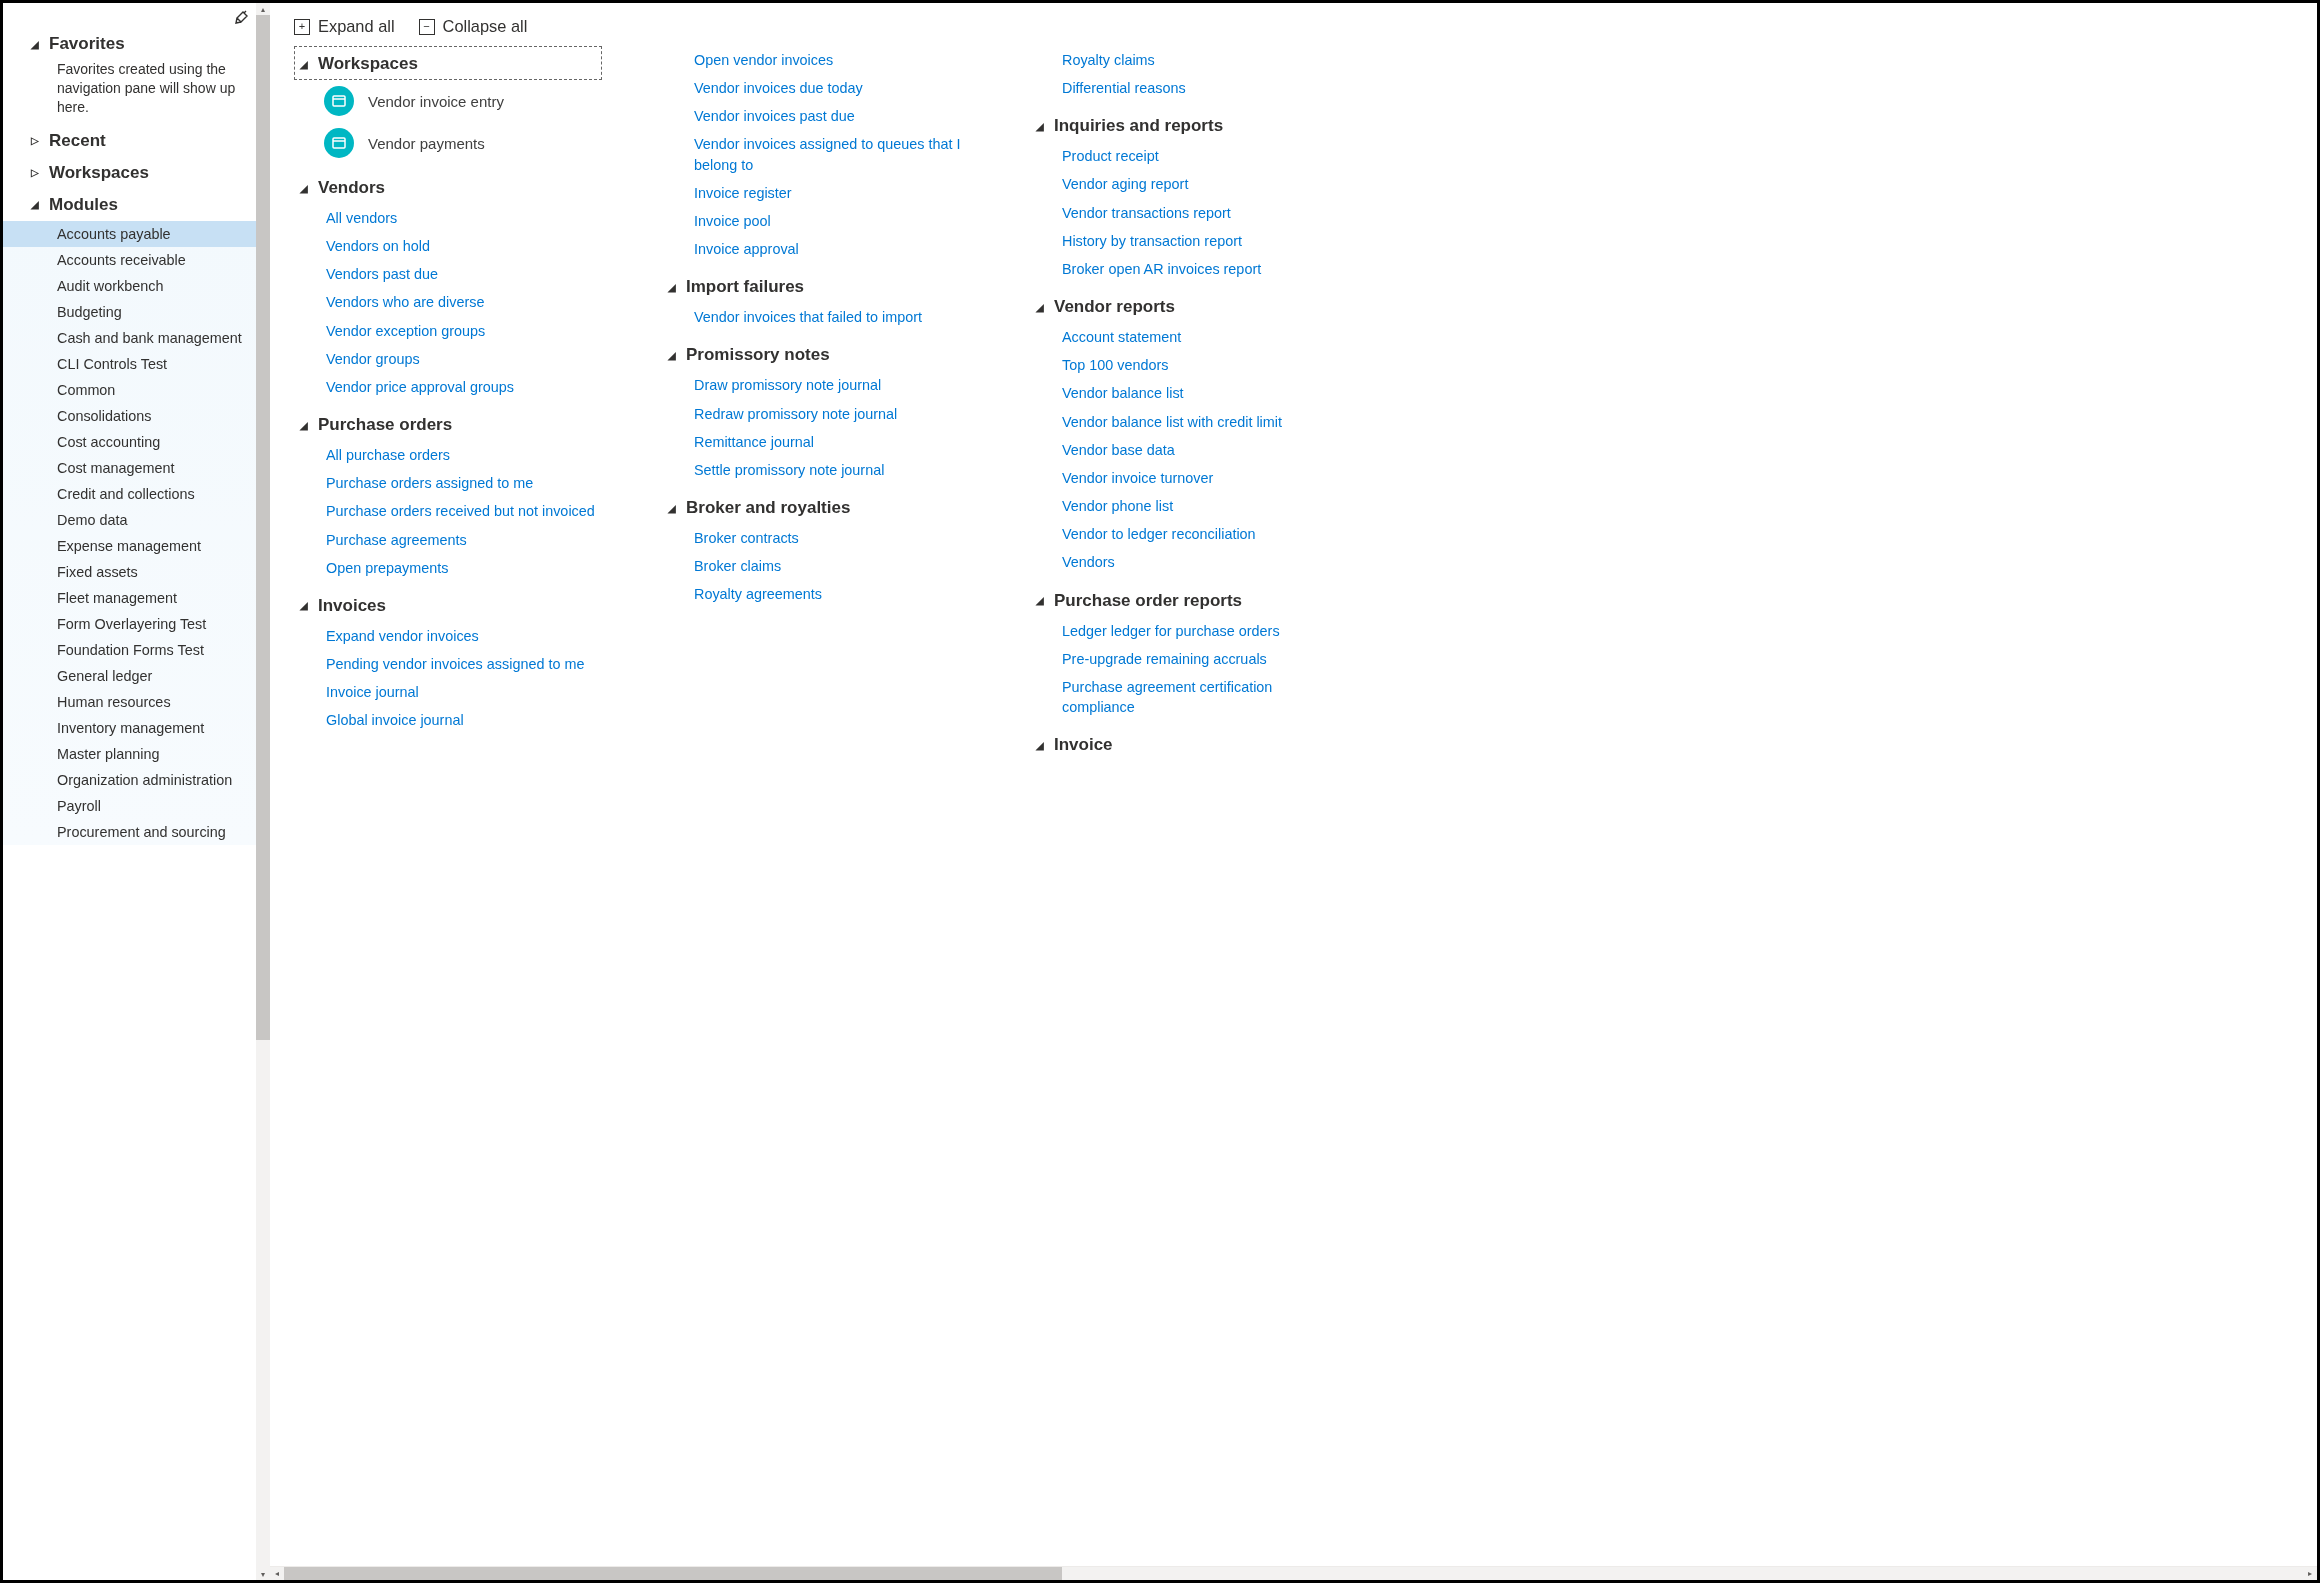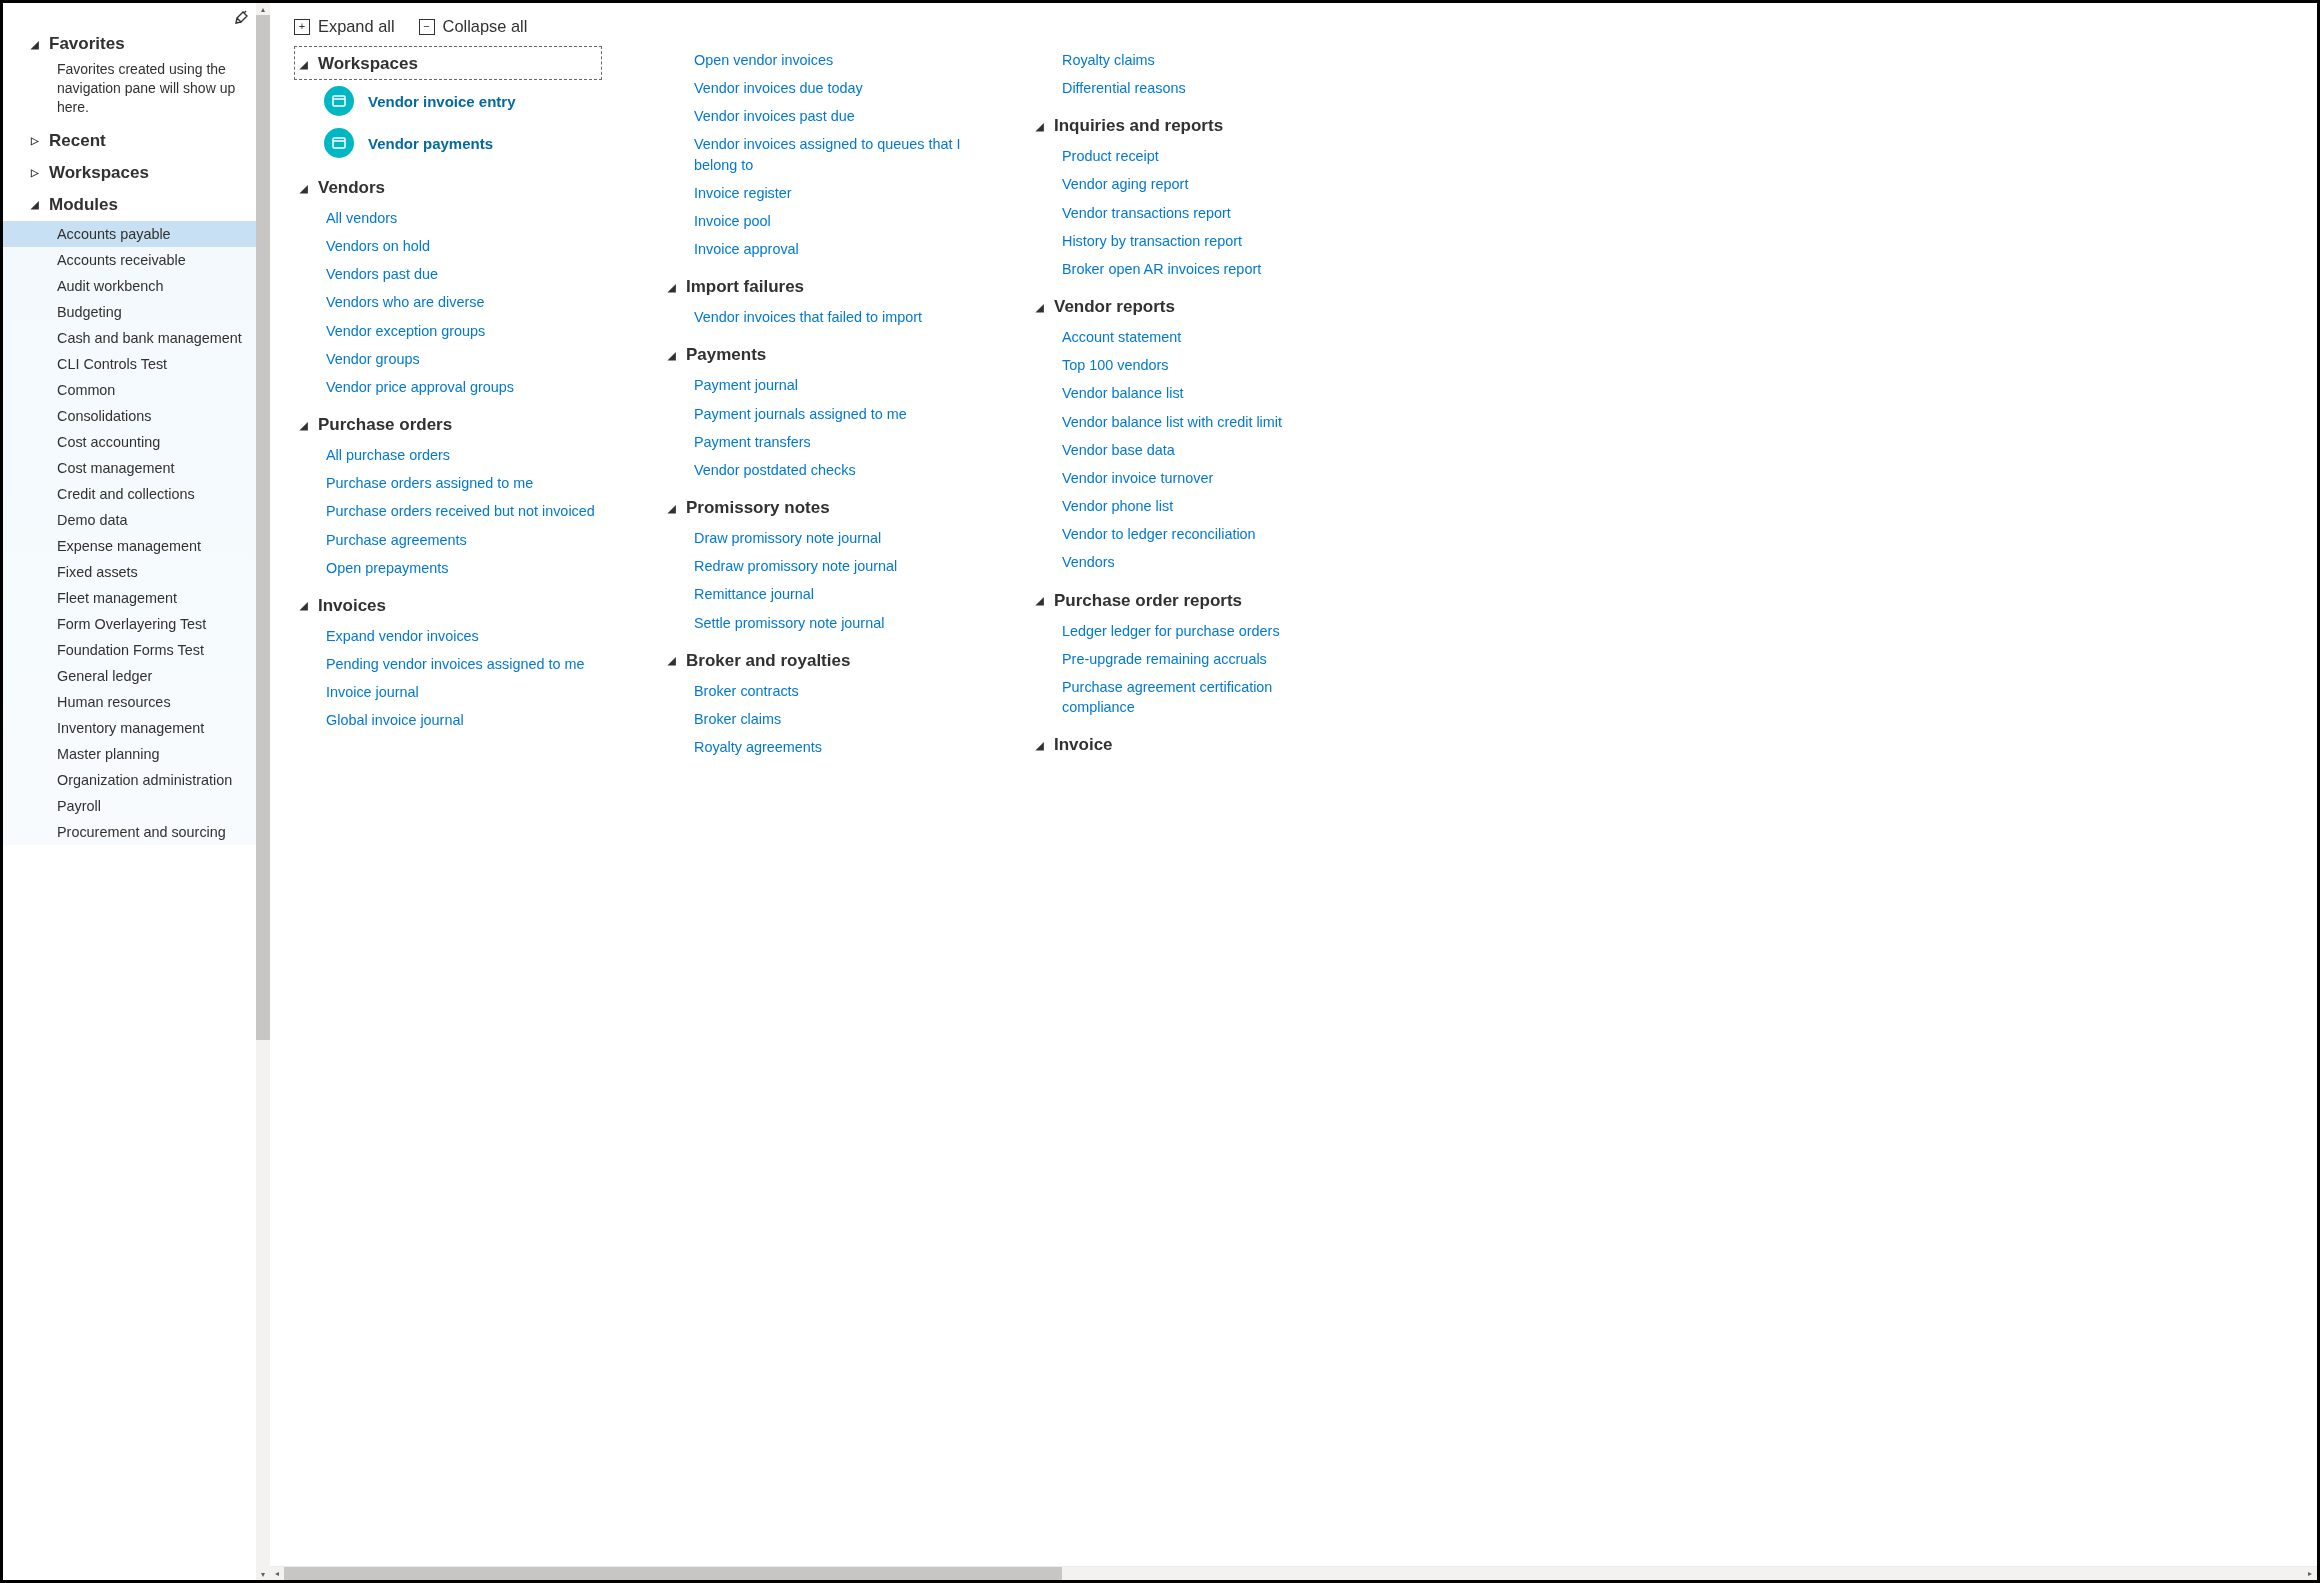--- a/index.html
+++ b/index.html
@@ -173,21 +173,21 @@
     padding: 6px 0 6px 30px;
     cursor: pointer;
   }
   .workspace-tile .wicon {
     width: 30px; height: 30px;
     background: #00b7c3;
     border-radius: 50%;
     display:flex;align-items:center;justify-content:center;
   }
   .workspace-tile .wicon svg { width:16px;height:16px;fill:#fff; }
-  .workspace-tile .wlabel { font-size:15px; font-weight:700; color:#0369a1; }
+  .workspace-tile .wlabel { font-size:15px; font-weight:400; color:#404040; }
 
   
   .h-scrollbar {
     height: 14px;
     background:#f3f2f1;
     position:relative;
     border-top:1px solid #edebe9;
   }
   .h-scrollbar .h-thumb {
     position:absolute; left:0; top:0; bottom:0;
@@ -377,32 +377,20 @@
                 <span class="gtri"></span>
                 <span>Import failures</span>
               </div>
               <div class="group-links">
                 <a class="link-item">Vendor invoices that failed to import</a>
               </div>
             </div>
             <div class="group">
               <div class="group-header">
                 <span class="gtri"></span>
-                <span>Payments</span>
-              </div>
-              <div class="group-links">
-                <a class="link-item">Payment journal</a>
-                <a class="link-item">Payment journals assigned to me</a>
-                <a class="link-item">Payment transfers</a>
-                <a class="link-item">Vendor postdated checks</a>
-              </div>
-            </div>
-            <div class="group">
-              <div class="group-header">
-                <span class="gtri"></span>
                 <span>Promissory notes</span>
               </div>
               <div class="group-links">
                 <a class="link-item">Draw promissory note journal</a>
                 <a class="link-item">Redraw promissory note journal</a>
                 <a class="link-item">Remittance journal</a>
                 <a class="link-item">Settle promissory note journal</a>
               </div>
             </div>
             <div class="group">

